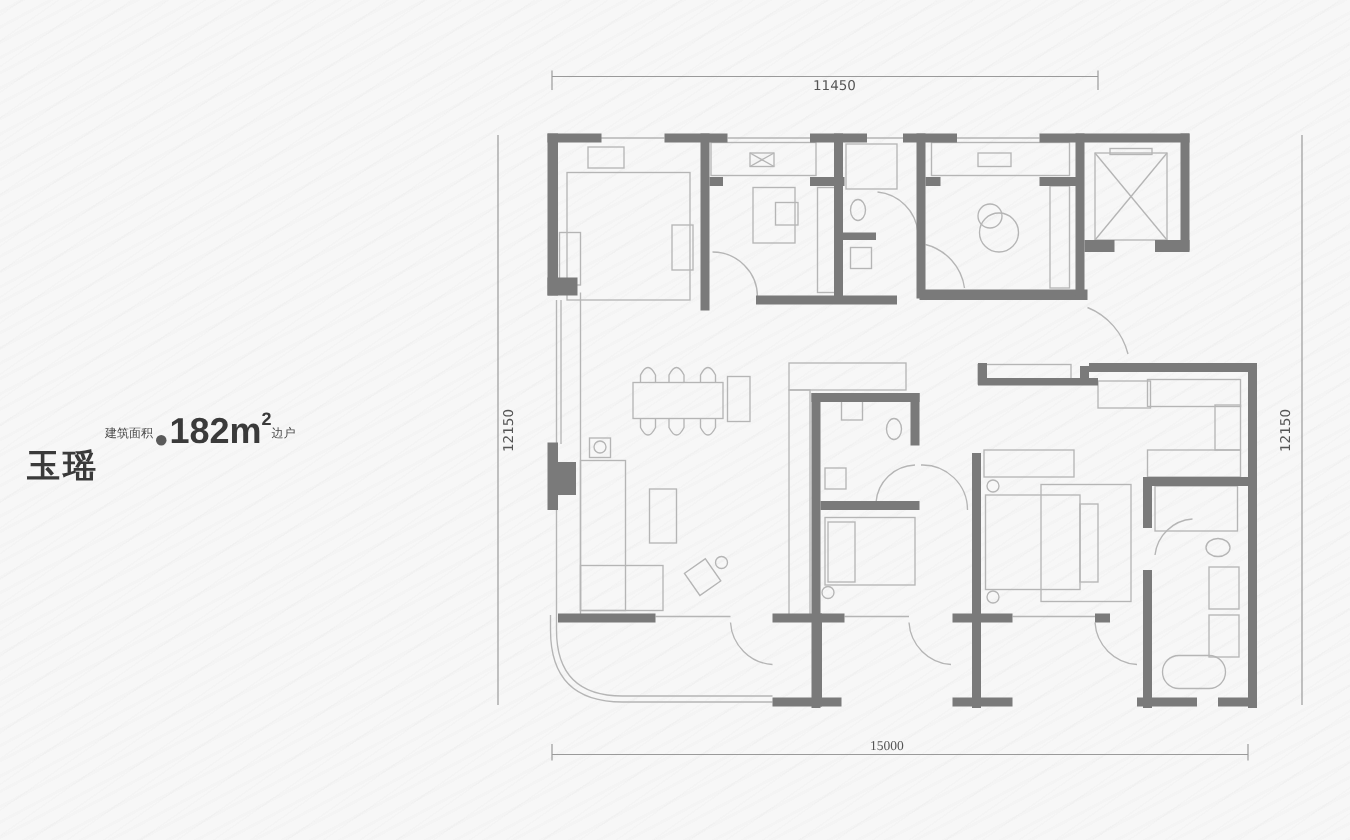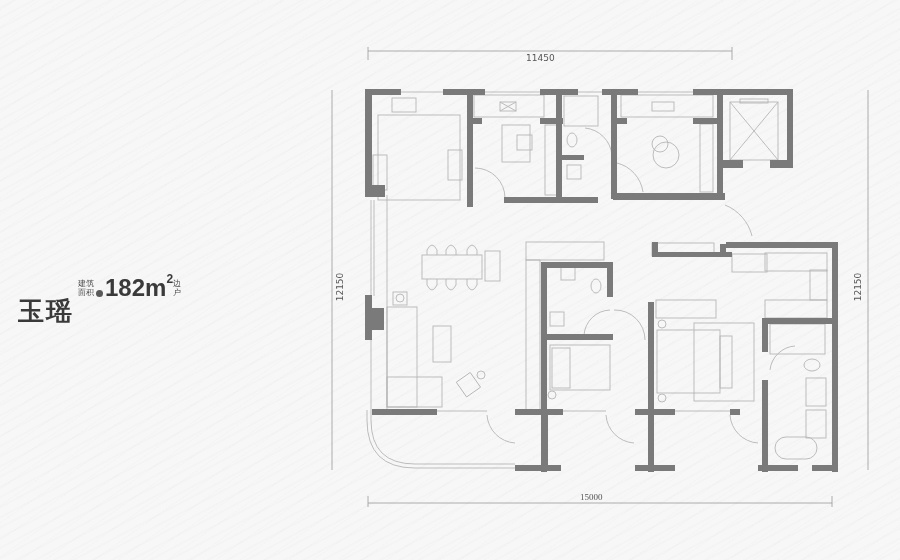--- a/index.html
+++ b/index.html
@@ -9,22 +9,22 @@
     background-image:
       repeating-linear-gradient(-28deg, rgba(0,0,0,0.012) 0px, rgba(0,0,0,0.012) 2px, rgba(255,255,255,0) 2px, rgba(255,255,255,0) 9px),
       repeating-linear-gradient(-35deg, rgba(0,0,0,0.01) 0px, rgba(0,0,0,0.01) 1px, rgba(255,255,255,0) 1px, rgba(255,255,255,0) 14px);
     font-family: "DejaVu Sans", sans-serif;
     color: #3b3b3b;
   }
   .title {
     position: absolute; left: 18px; top: 272px; height: 32px;
     display: flex; align-items: center; white-space: nowrap;
   }
-  .name { font-size: 26px; font-weight: bold; letter-spacing: 2px; color: #3a3a3a; margin-top: 46px; }
-  .small-stack { display: flex; flex-direction: column; font-size: 8px; line-height: 9px; margin-left: 4px; color: #4a4a4a; }
+  .name { font-size: 22px; font-weight: bold; letter-spacing: 2px; color: #3a3a3a; margin-top: 46px; }
+  .small-stack { display: flex; flex-direction: row; font-size: 8px; line-height: 9px; margin-left: 4px; color: #4a4a4a; }
   .dot { width: 7px; height: 7px; border-radius: 50%; background: #5a5a5a; margin: 0 2px 0 2px; align-self: flex-end; margin-bottom: 7px; }
   .area { font-size: 24px; font-weight: bold; color: #3a3a3a; font-family: "Liberation Sans", sans-serif; }
   .area sup { font-size: 12px; vertical-align: top; position: relative; top: -2px; }
   .layout { font-size: 20px; font-weight: bold; letter-spacing: 3px; margin-left: 10px; color: #3a3a3a; }
   .dim {
     position: absolute; font-size: 9px; color: #555;
     font-family: "DejaVu Sans", sans-serif;
   }
   .dim.v { transform: rotate(-90deg); transform-origin: center; }
   svg { position: absolute; left: 0; top: 0; }
@@ -39,21 +39,21 @@
     <span>面积</span>
   </span>
   <span class="dot"></span>
   <span class="area"><span>182m</span><sup>2</sup></span>
   <span class="small-stack" style="margin-left:0;">
     <span>边</span>
     <span>户</span>
   </span>
 </div>
 
-<div class="dim" style="left:526px; top:53px;">11450</div>
+<div class="dim" style="left:542px; top:53px;">11450</div>
 <div class="dim" style="left:580px; top:492px;font-family:Liberation Serif, serif;">15000</div>
 <div class="dim v" style="left:326px; top:282px;">12150</div>
 <div class="dim v" style="left:844px; top:282px;">12150</div>
 
 <svg width="900" height="560" viewBox="0 0 900 560">
   <g stroke="#9a9a9a" stroke-width="0.8" fill="none">
 
     <line x1="368" y1="51" x2="732" y2="51"></line>
     <line x1="368" y1="47" x2="368" y2="60"></line>
     <line x1="732" y1="47" x2="732" y2="60"></line>

